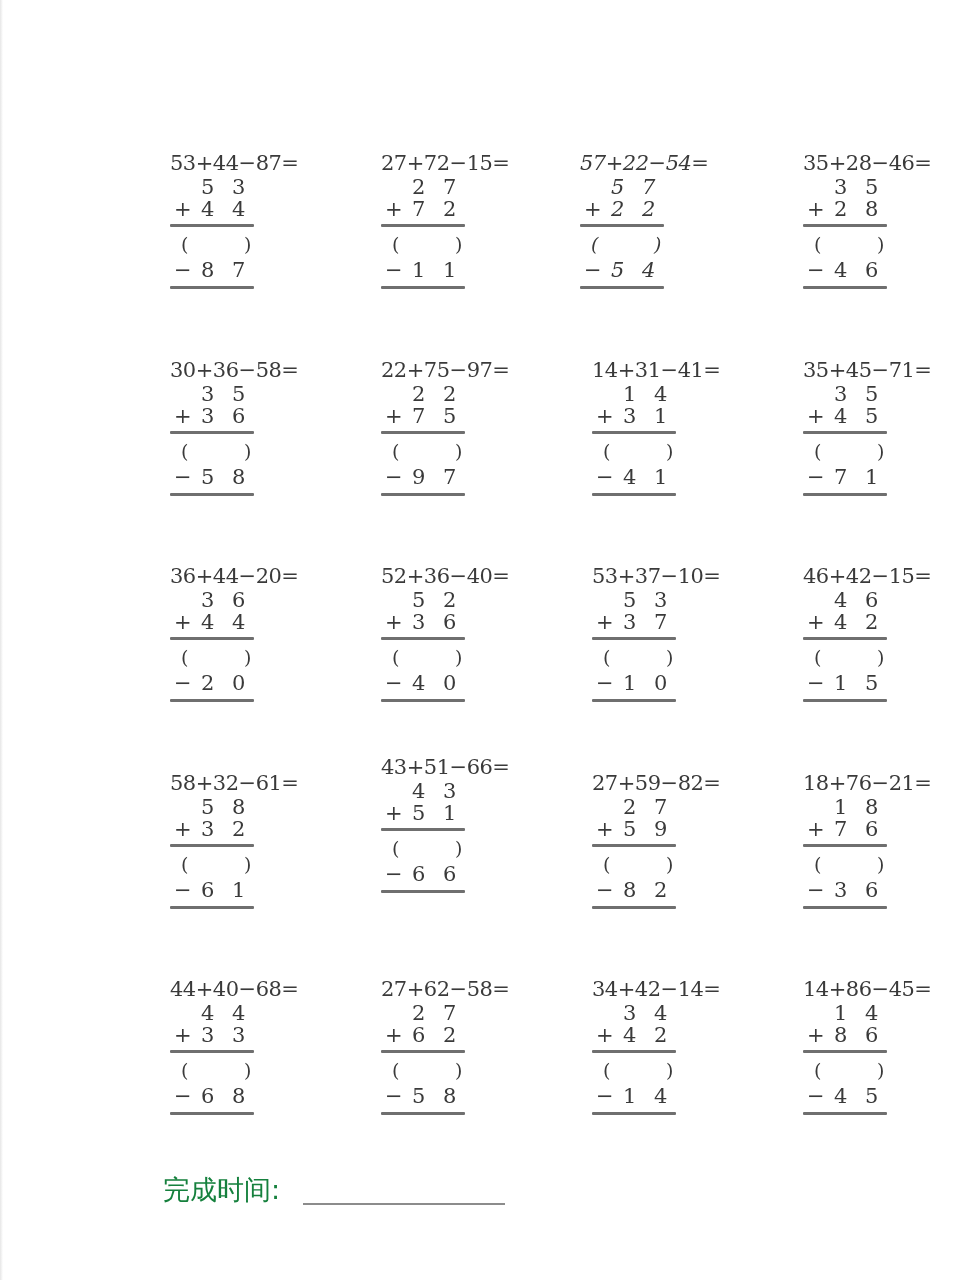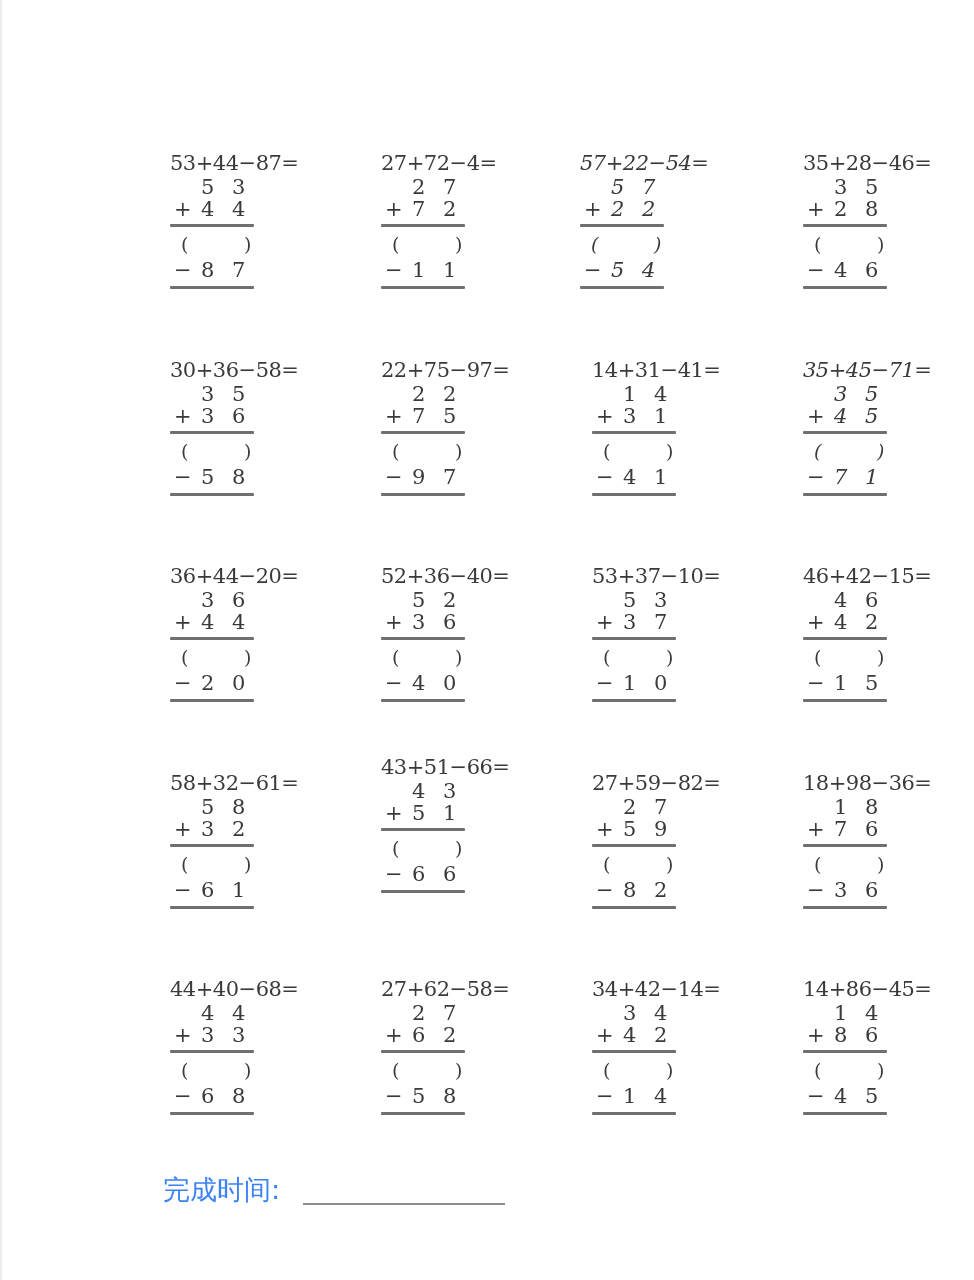--- a/index.html
+++ b/index.html
@@ -30,21 +30,21 @@
     .d1 { left: 31px; }
     .d2 { left: 62px; }
     .pl { left: 11px; font-size: 19px; }
     .pr { left: 74px; font-size: 19px; }
     .rule {
       position: absolute; left: 0; width: 84px; height: 3px;
       background: #6f6f6f; border-radius: 1px;
     }
     .footer {
       position: absolute; left: 163px; top: 1172px;
-      font-size: 27px; line-height: 36px; color: #3b82f6;
+      font-size: 27px; line-height: 36px; color: #15803d;
       font-family: "DejaVu Sans", "Liberation Sans", sans-serif;
       white-space: nowrap;
     }
     .footer-line {
       position: absolute; left: 303px; top: 1203px; width: 202px; height: 2px;
       background: #8c8c8c;
     }
   </style>
 </head>
 <body>
@@ -69,21 +69,21 @@
       <span class="pr">)</span>
     </div>
     <div class="row" style="top:116px">
       <span class="op">−</span>
       <span class="d1">8</span>
       <span class="d2">7</span>
     </div>
     <div class="rule" style="top:144px"></div>
   </div>
     <div class="problem" style="left: 381px; top: 142px;">
-    <div class="eq">27+72−4=</div>
+    <div class="eq">27+72−15=</div>
     <div class="row" style="top:33px">
       <span class="d1">2</span>
       <span class="d2">7</span>
     </div>
     <div class="row" style="top:55px">
       <span class="op">+</span>
       <span class="d1">7</span>
       <span class="d2">2</span>
     </div>
     <div class="rule" style="top:82px"></div>
@@ -206,21 +206,21 @@
       <span class="pl">(</span>
       <span class="pr">)</span>
     </div>
     <div class="row" style="top:116px">
       <span class="op">−</span>
       <span class="d1">4</span>
       <span class="d2">1</span>
     </div>
     <div class="rule" style="top:144px"></div>
   </div>
-    <div class="problem" style="left: 803px; top: 349px; font-style: italic;">
+    <div class="problem" style="left: 803px; top: 349px;">
     <div class="eq">35+45−71=</div>
     <div class="row" style="top:33px">
       <span class="d1">3</span>
       <span class="d2">5</span>
     </div>
     <div class="row" style="top:55px">
       <span class="op">+</span>
       <span class="d1">4</span>
       <span class="d2">5</span>
     </div>
@@ -391,21 +391,21 @@
       <span class="pr">)</span>
     </div>
     <div class="row" style="top:116px">
       <span class="op">−</span>
       <span class="d1">8</span>
       <span class="d2">2</span>
     </div>
     <div class="rule" style="top:144px"></div>
   </div>
     <div class="problem" style="left: 803px; top: 762px;">
-    <div class="eq">18+98−36=</div>
+    <div class="eq">18+76−21=</div>
     <div class="row" style="top:33px">
       <span class="d1">1</span>
       <span class="d2">8</span>
     </div>
     <div class="row" style="top:55px">
       <span class="op">+</span>
       <span class="d1">7</span>
       <span class="d2">6</span>
     </div>
     <div class="rule" style="top:82px"></div>

